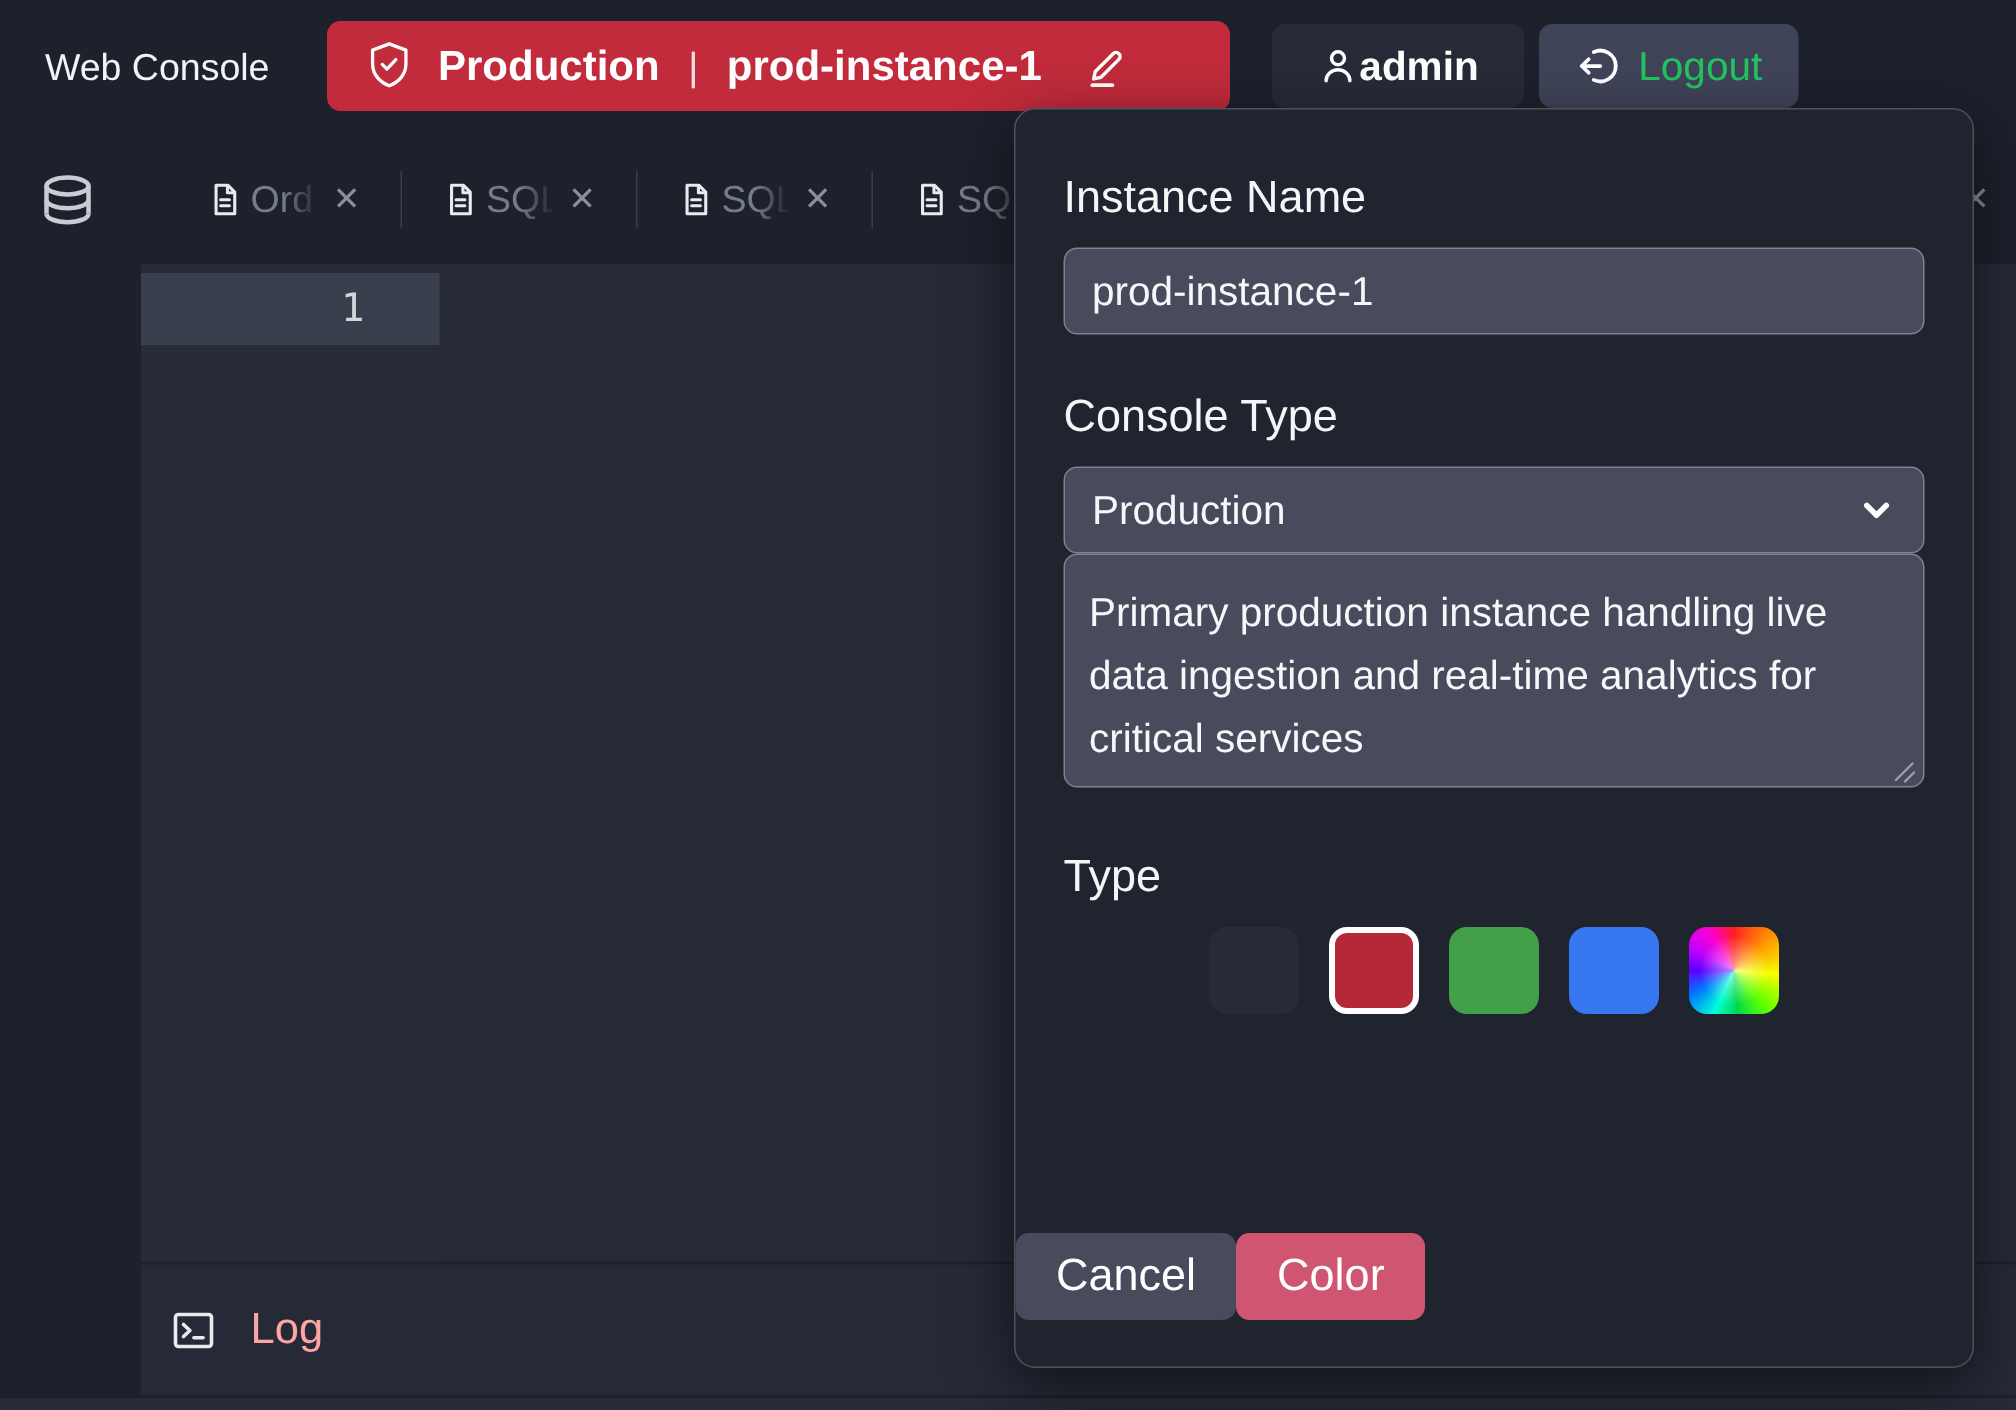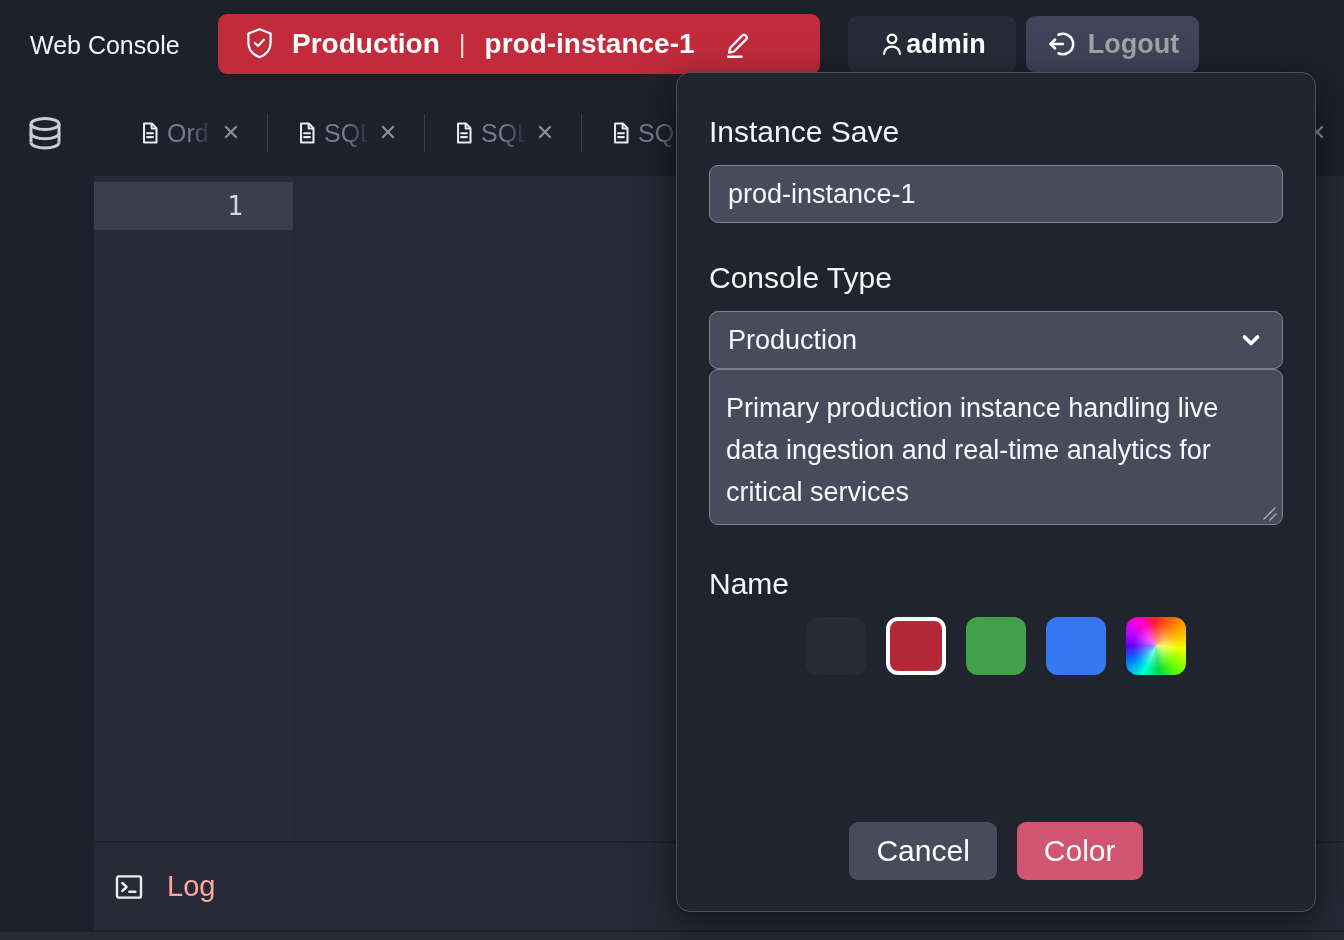--- a/index.html
+++ b/index.html
@@ -24,21 +24,21 @@
   .env-badge .edit{margin-left:8px;}
   .user-btn{
     position:absolute;left:848px;top:16px;width:168px;height:56px;box-sizing:border-box;
     background:#262b37;border-radius:9px;display:flex;align-items:center;justify-content:center;cursor:pointer;
   }
   .user-btn .txt{font-size:27px;font-weight:700;color:#ffffff;}
   .logout-btn{
     position:absolute;left:1026px;top:16px;width:173px;height:56px;box-sizing:border-box;
     background:#404459;border-radius:9px;display:flex;align-items:center;justify-content:center;gap:12px;cursor:pointer;
   }
-  .logout-btn .txt{font-size:27px;font-weight:700;color:#a3a3a3;}
+  .logout-btn .txt{font-size:27px;font-weight:400;color:#22c55e;}
 
   
   .sidebar{position:absolute;left:0;top:90px;width:94px;height:850px;background:#1d212c;}
   .db-icon{position:absolute;left:25px;top:22px;cursor:pointer;color:#c9ccd4;}
 
   
   .tabbar{position:absolute;left:94px;top:90px;width:1250px;height:86px;background:#1d212c;}
   .tab-strip{position:absolute;left:0;top:0;height:86px;display:flex;align-items:center;padding-left:30px;}
   .tab{display:flex;align-items:center;gap:4px;padding:0 13px;cursor:pointer;}
   .doc-icon{width:26px;height:26px;color:#e8eaee;flex:0 0 auto;}
@@ -100,21 +100,21 @@
   }
   .resize-handle{position:absolute;right:6px;bottom:8px;}
   .swatch-row{display:flex;justify-content:center;gap:20px;margin-top:16px;}
   .swatch{width:60px;height:58px;border-radius:12px;box-sizing:border-box;cursor:pointer;}
   .swatch.selected{border:4px solid #ffffff;}
   .swatch.rainbow{
     background:
       radial-gradient(circle at 50% 50%, rgba(255,255,255,.55), rgba(255,255,255,0) 55%),
       conic-gradient(from 0deg,#ff2020,#ff9a00 50deg,#f5ff00 95deg,#5fff00 140deg,#00d84a 175deg,#00ffd5 205deg,#0077ff 240deg,#5b00ff 270deg,#c800ff 300deg,#ff00c8 330deg,#ff2020 360deg);
   }
-  .btn-row{position:absolute;left:0;bottom:31px;width:100%;display:flex;justify-content:center;gap:20px;}
+  .btn-row{position:absolute;left:0;bottom:31px;width:100%;display:flex;justify-content:flex-start;}
   .btn{
     height:58px;border:none;border-radius:9px;color:#ffffff;font-size:30px;font-family:inherit;
     display:flex;align-items:center;justify-content:center;padding:0 27px;cursor:pointer;
   }
   .btn.cancel{background:#474b5c;}
   .btn.save{background:#cf5571;}
 </style>
 </head>
 <body>
 
@@ -218,39 +218,39 @@
     <rect x="3" y="4" width="18" height="16" rx="1.5" fill="none" stroke="currentColor" stroke-width="1.8"></rect>
     <path d="M7 9 l3.2 3 L7 15" fill="none" stroke="currentColor" stroke-width="1.8" stroke-linecap="round" stroke-linejoin="round"></path>
     <path d="M12.2 15.6 H16.8" stroke="currentColor" stroke-width="1.8" stroke-linecap="round"></path>
   </svg>
   <span class="txt">Log</span>
 </div>
 <div class="footer-strip"></div>
 
 <div class="dialog">
 
-  <div class="field-label first">Instance Save</div>
+  <div class="field-label first">Instance Name</div>
   <input class="text-input" type="text" value="prod-instance-1" style="">
 
   <div class="field-label">Console Type</div>
   <div class="select-box">
     <span class="txt">Production</span>
     <svg class="chev" width="26" height="26" viewBox="0 0 24 24">
       <path d="M6 9.2 l6 6 6-6" fill="none" stroke="#ffffff" stroke-width="3.4" stroke-linecap="round" stroke-linejoin="round"></path>
     </svg>
   </div>
 
   <div class="textarea-wrap">
     <textarea class="desc-area" style="">Primary production instance handling live data ingestion and real-time analytics for critical services</textarea>
     <svg class="resize-handle" width="15" height="15" viewBox="0 0 15 15">
       <path d="M2 13 L13 2 M8 14 L14 8" stroke="#9aa0ad" stroke-width="1.6" stroke-linecap="round"></path>
     </svg>
   </div>
 
-  <div class="field-label">Name</div>
+  <div class="field-label">Type</div>
   <div class="swatch-row">
       <div class="swatch" style="background: rgb(39, 43, 54);"></div>
       <div class="swatch selected" style="background: rgb(181, 40, 55);"></div>
       <div class="swatch" style="background: rgb(67, 160, 74);"></div>
       <div class="swatch" style="background: rgb(55, 120, 241);"></div>
       <div class="swatch rainbow"></div>
     </div>
 
   <div class="btn-row">
     <button class="btn cancel">Cancel</button>

